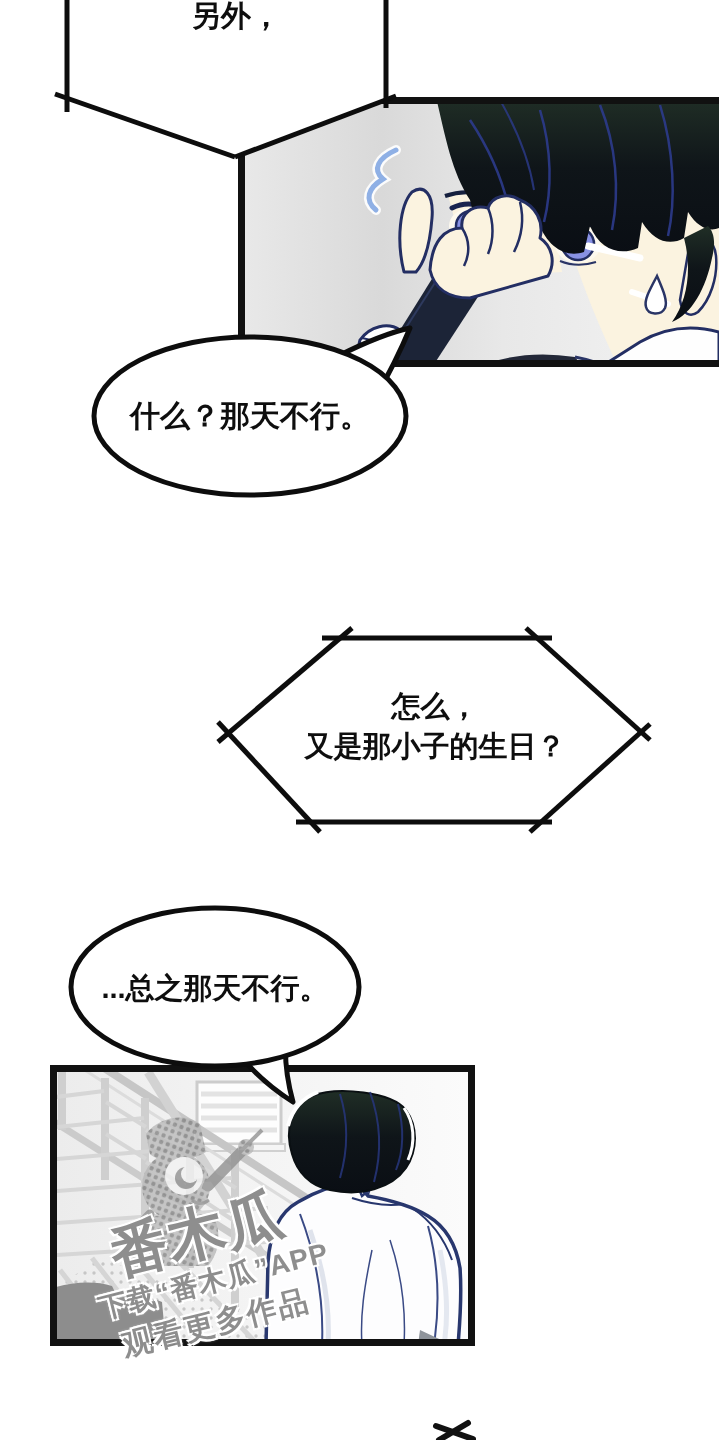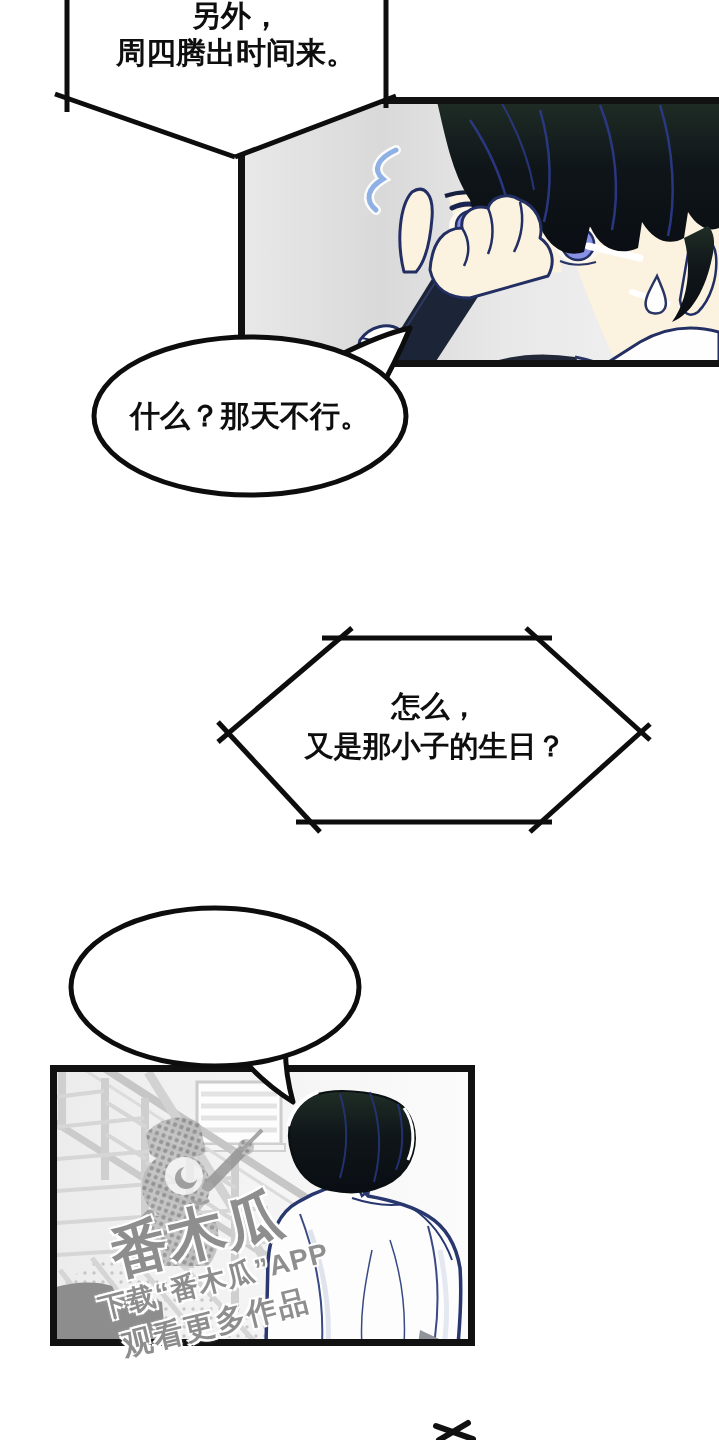--- a/index.html
+++ b/index.html
@@ -250,28 +250,28 @@
   </g>
 
   <g stroke="#111111" stroke-width="6" stroke-linecap="round">
     <line x1="436" y1="1426" x2="473" y2="1439"></line>
     <line x1="468" y1="1423" x2="439" y2="1440"></line>
   </g>
 </svg>
 
 <div class="txt bubble-text" style="left:60px;top:-3px;width:352px;">
   <div>另外，</div>
-  <div>周四腾出时间来。</div>
 </div>
 
 <div class="txt bubble-text" style="left:94px;top:397px;width:312px;">什么？那天不行。</div>
 
 <div class="txt hex-text" style="left:263px;top:686px;width:344px;">
   <div>怎么，</div>
   <div>又是那小子的生日？</div>
 </div>
 
+<div class="txt bubble-text" style="left:68px;top:970px;width:294px;font-size:29px;">...总之那天不行。</div>
 
 <div class="txt wm wm-big" style="left:97px;top:1196px;width:200px;">番木瓜</div>
 <div class="txt wm wm-line" style="left:82px;top:1262px;width:264px;">下载“番木瓜”APP</div>
 <div class="txt wm wm-line" style="left:96px;top:1303px;width:240px;font-size:30px;letter-spacing:2px;">观看更多作品</div>
 
 </div>
 
 </body></html>

